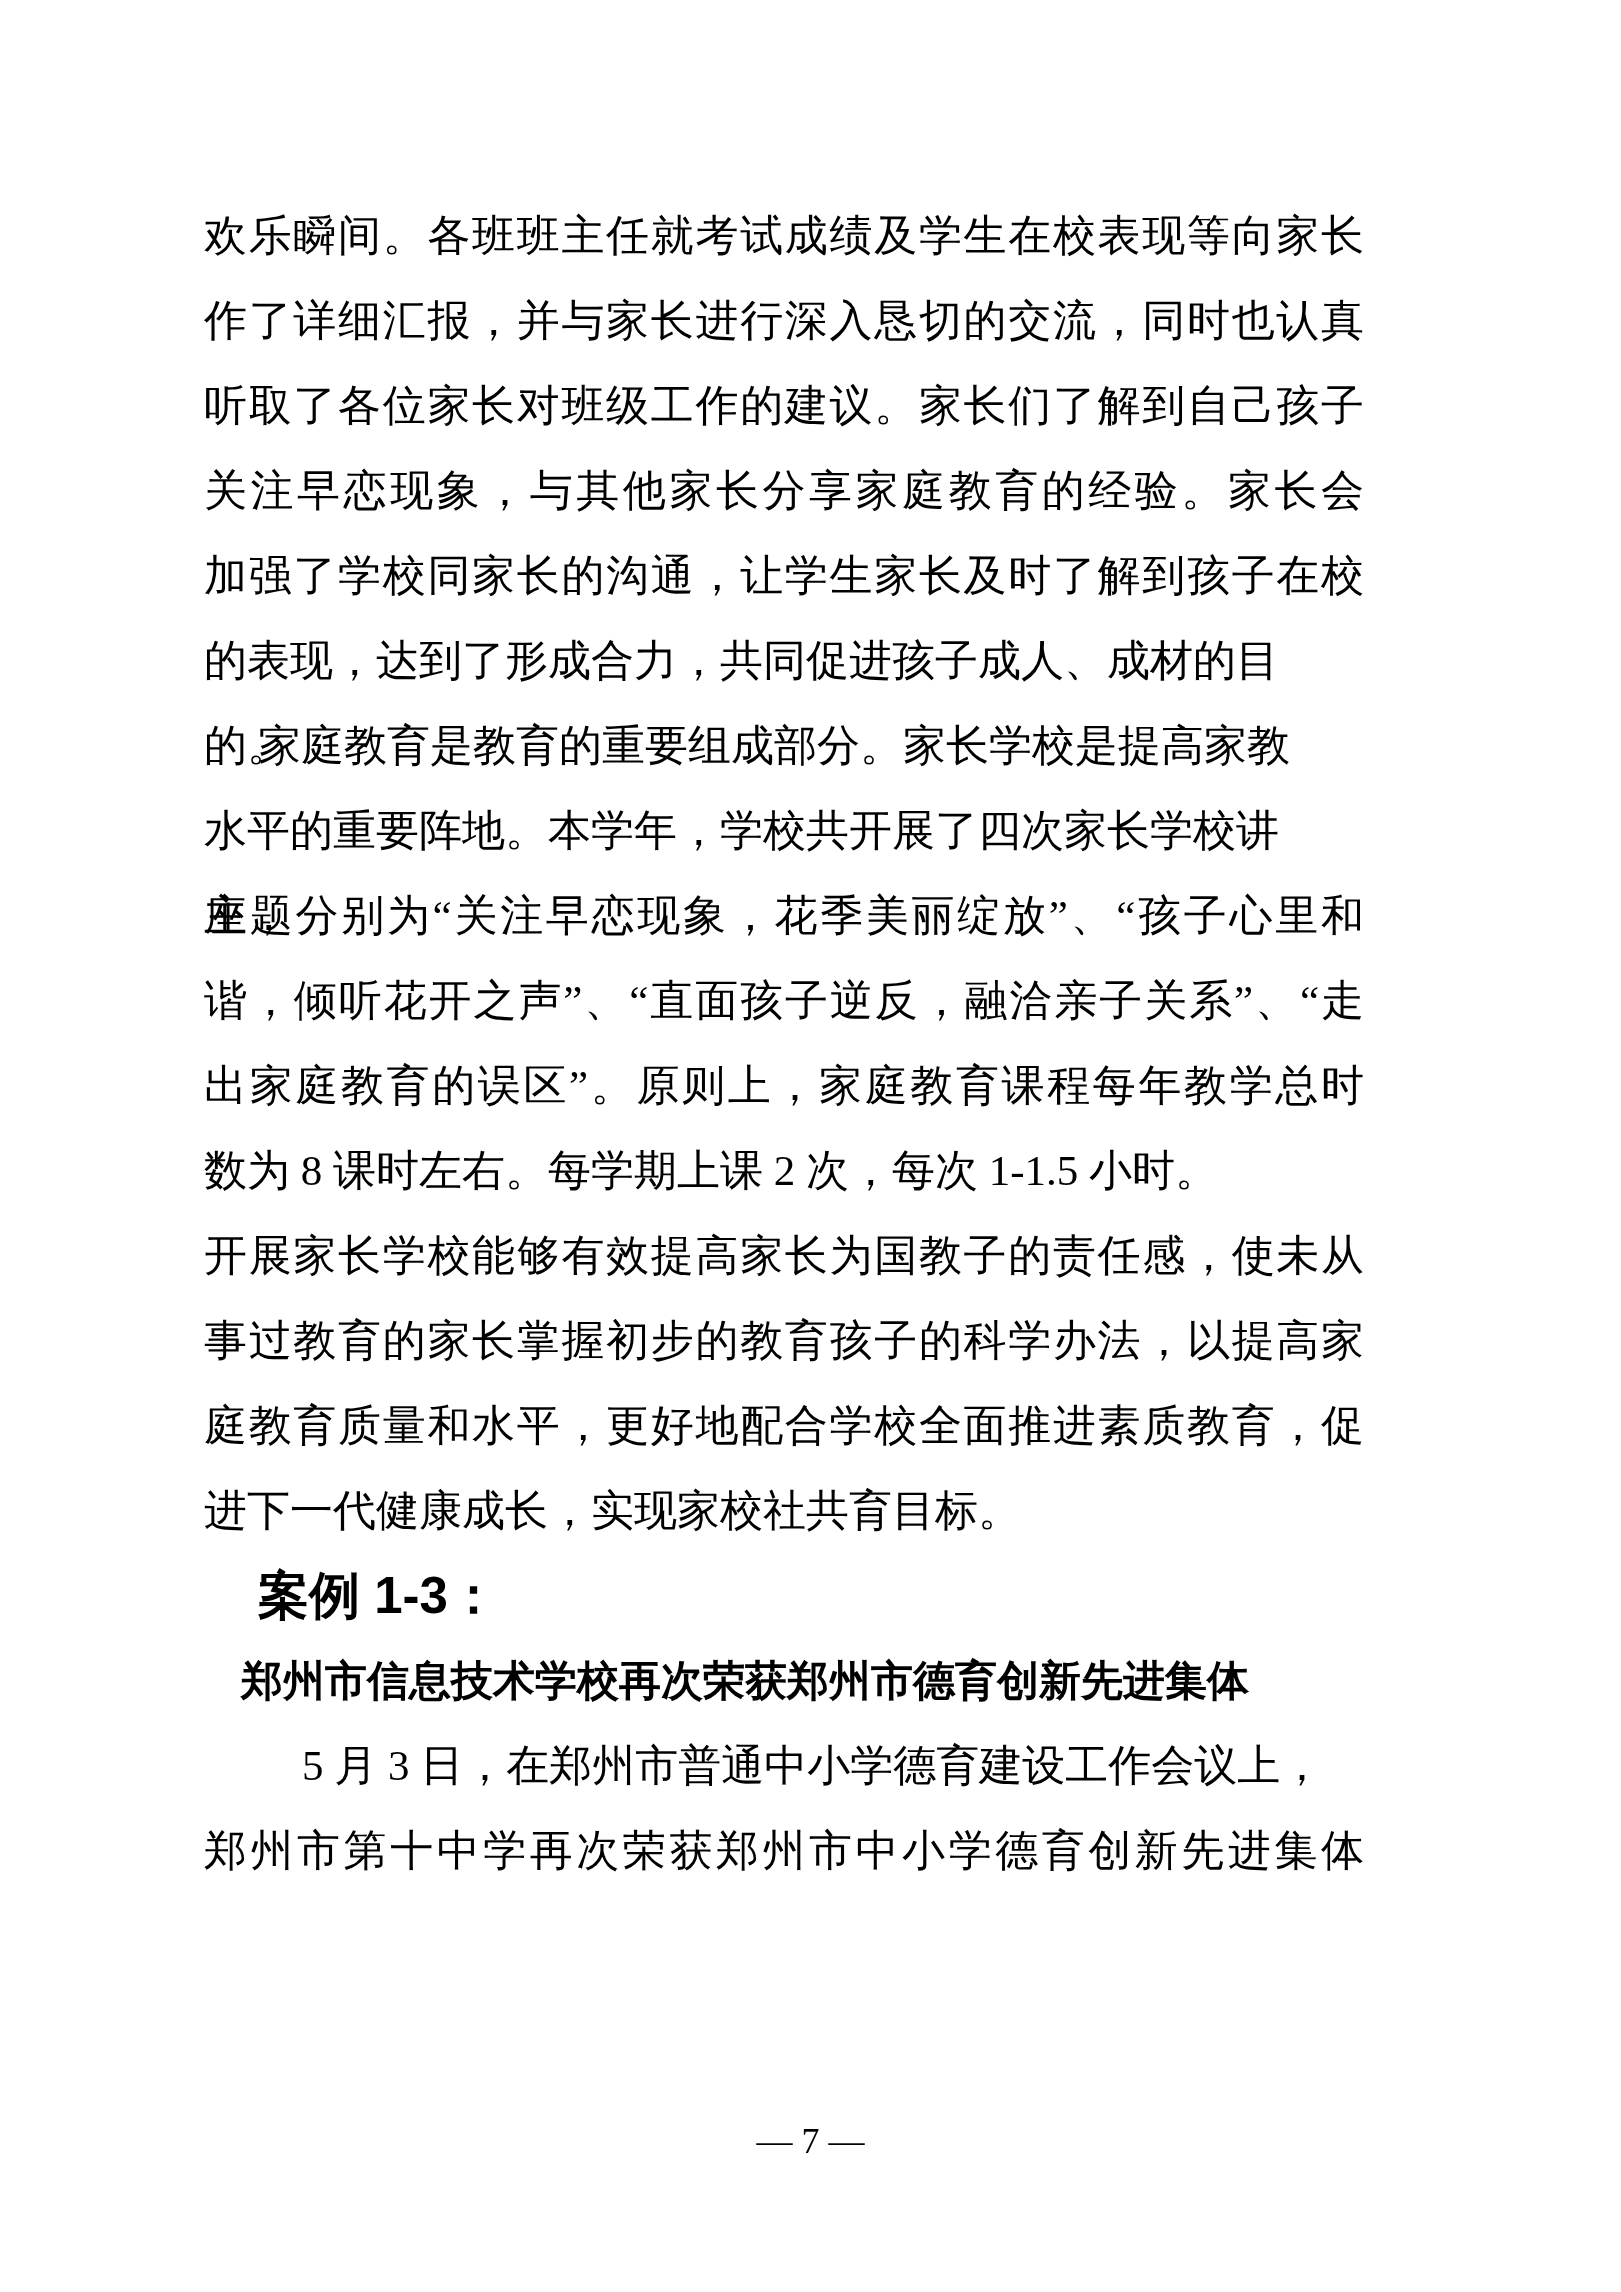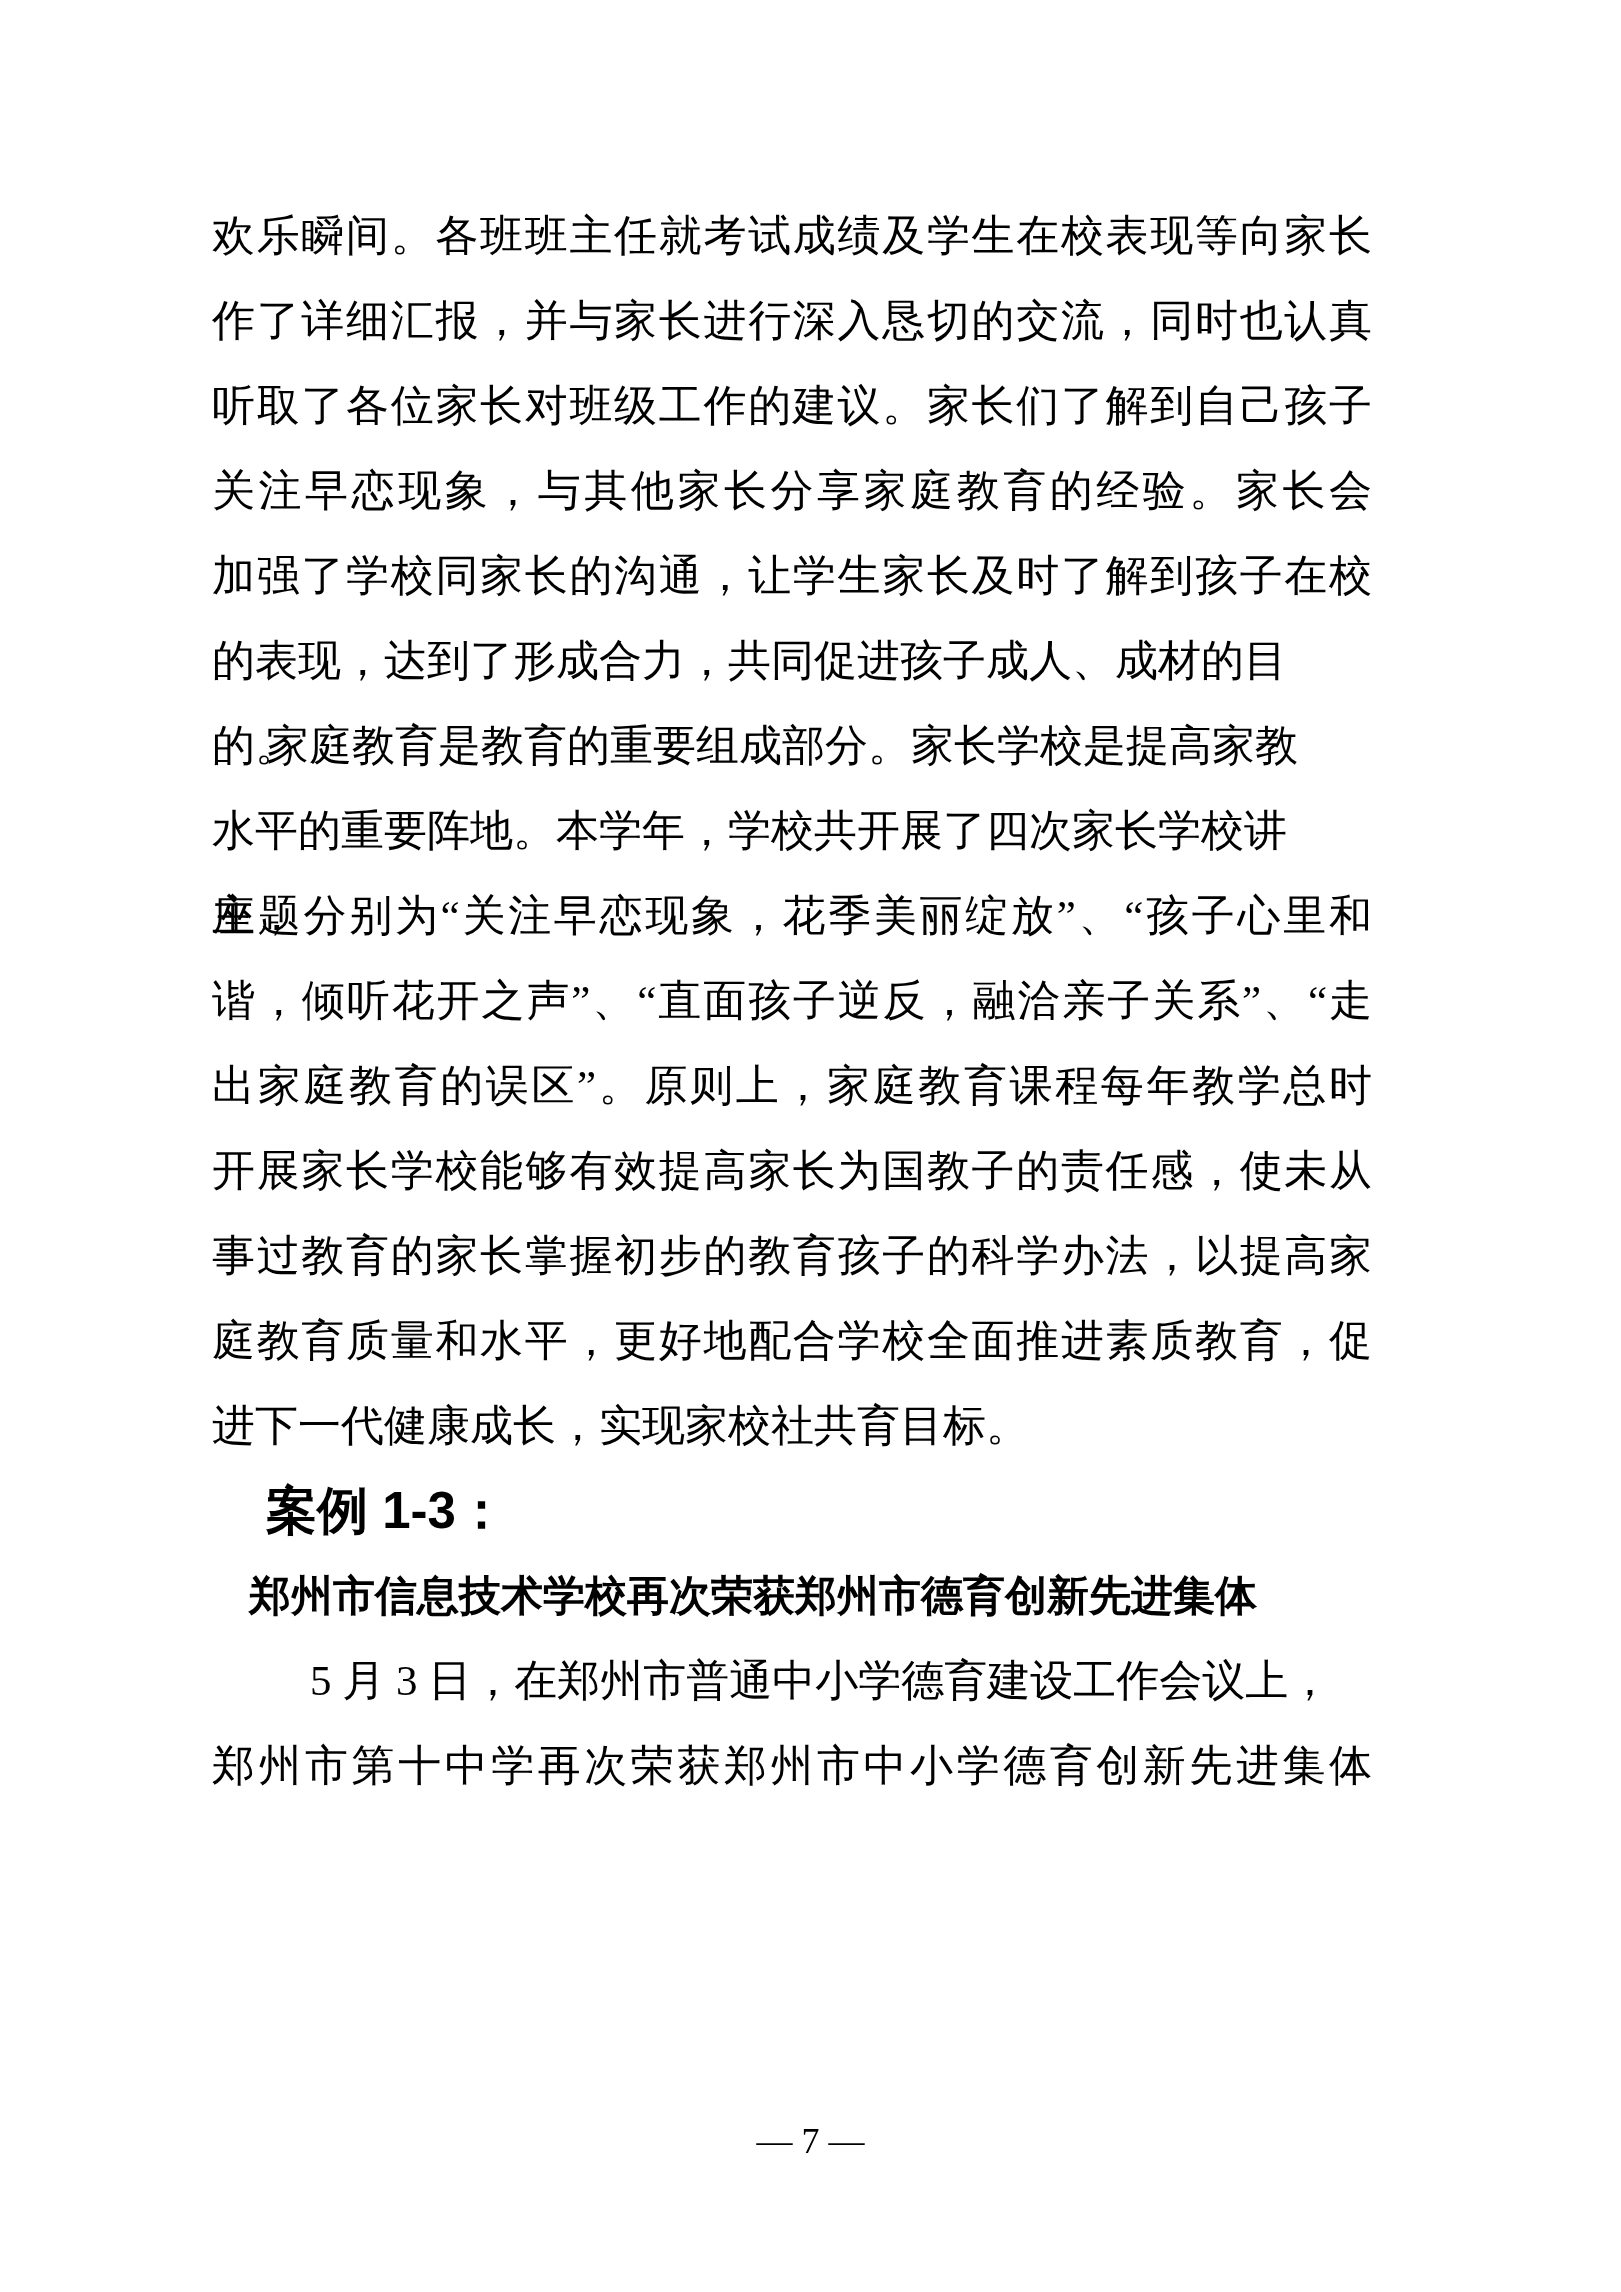--- a/index.html
+++ b/index.html
@@ -11,21 +11,21 @@
     position: relative;
     width: 1621px;
     height: 2293px;
     background: #ffffff;
     color: #000000;
     font-family: "Liberation Serif", serif;
     overflow: hidden;
   }
   .content {
     position: absolute;
-    left: 212px;
+    left: 204px;
     top: 193px;
     width: 1160px;
     font-size: 43px;
     line-height: 85px;
   }
   .ln {
     height: 85px;
     line-height: 85px;
     text-align: left;
   }
@@ -71,20 +71,21 @@
     <div class="ln j">听取了各位家长对班级工作的建议。家长们了解到自己孩子</div>
     <div class="ln j">关注早恋现象，与其他家长分享家庭教育的经验。家长会</div>
     <div class="ln j">加强了学校同家长的沟通，让学生家长及时了解到孩子在校</div>
     <div class="ln">的表现，达到了形成合力，共同促进孩子成人、成材的目的。</div>
 
     <div class="ln indent-sm">家庭教育是教育的重要组成部分。家长学校是提高家教</div>
     <div class="ln">水平的重要阵地。本学年，学校共开展了四次家长学校讲座，</div>
     <div class="ln j">主题分别为“关注早恋现象，花季美丽绽放”、“孩子心里和</div>
     <div class="ln j">谐，倾听花开之声”、“直面孩子逆反，融洽亲子关系”、“走</div>
     <div class="ln j">出家庭教育的误区”。原则上，家庭教育课程每年教学总时</div>
+    <div class="ln">数为 8 课时左右。每学期上课 2 次，每次 1-1.5 小时。</div>
     <div class="ln j">开展家长学校能够有效提高家长为国教子的责任感，使未从</div>
     <div class="ln j">事过教育的家长掌握初步的教育孩子的科学办法，以提高家</div>
     <div class="ln j">庭教育质量和水平，更好地配合学校全面推进素质教育，促</div>
     <div class="ln">进下一代健康成长，实现家校社共育目标。</div>
 
     <div class="ln case-label">案例 1-3：</div>
     <div class="ln case-title">郑州市信息技术学校再次荣获郑州市德育创新先进集体</div>
 
     <div class="ln indent-lg">5 月 3 日，在郑州市普通中小学德育建设工作会议上，</div>
     <div class="ln j">郑州市第十中学再次荣获郑州市中小学德育创新先进集体</div>

